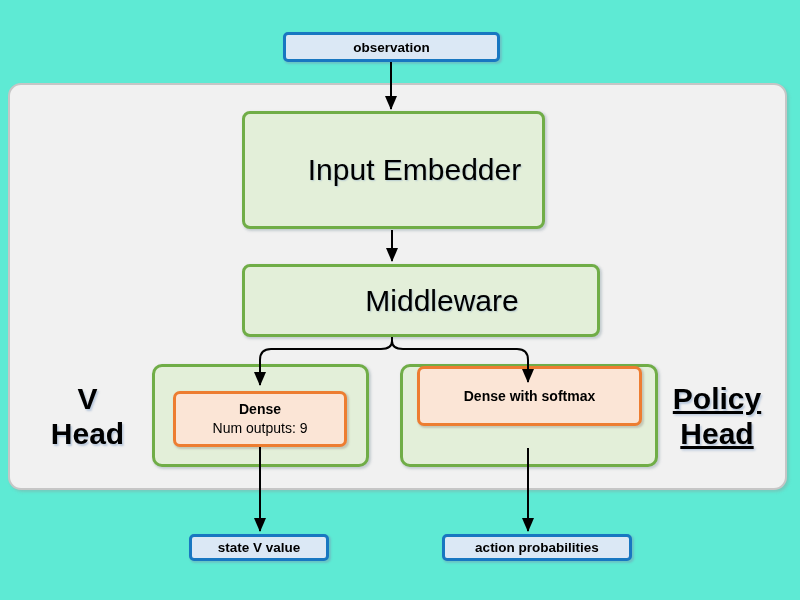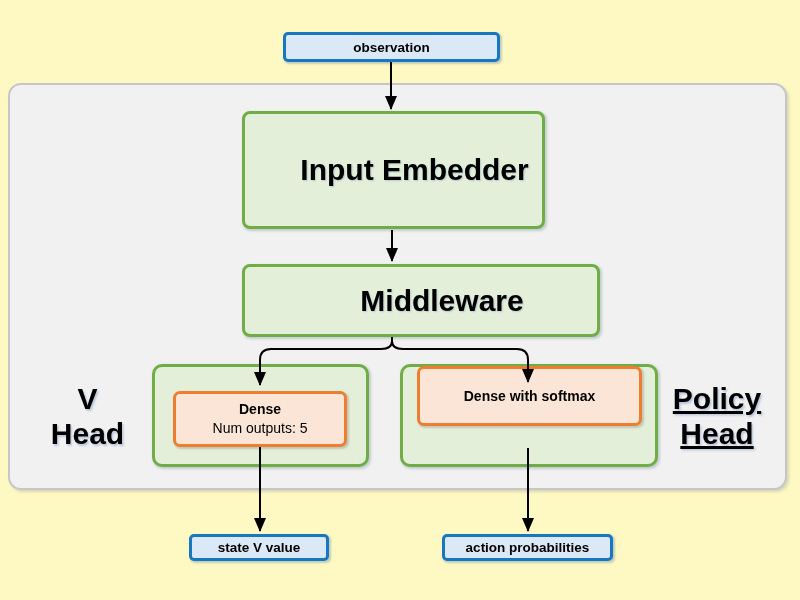--- a/index.html
+++ b/index.html
@@ -6,40 +6,40 @@
     --io-fill:#dbe8f5; --io-border:#1877c1;
     --block-fill:#e3efd9; --block-border:#70ad47;
     --layer-fill:#fbe5d6; --layer-border:#ed7d31;
     --container-fill:#f1f1f1; --container-border:#c6c6c6;
     --arrow:#000000; --text:#000000;
   }
   html,body{margin:0;padding:0;background:#ffffff;}
   .stage{
     position:relative;width:800px;height:600px;overflow:hidden;
     font-family:"Liberation Sans","DejaVu Sans",sans-serif;color:var(--text);
-    background:#fef9c3;
+    background:#5eead4;
   }
   .stage *{box-sizing:border-box;}
   .container{
     position:absolute;left:8px;top:83px;width:779px;height:407px;
     background:var(--container-fill);
     border:2px solid var(--container-border);
     border-radius:13px;z-index:1;
     box-shadow:2px 2px 3px rgba(150,150,150,0.35);
   }
   .node{position:absolute;display:flex;align-items:center;justify-content:center;
     text-align:center;z-index:2;}
   .io-box{
     background:var(--io-fill);border:3px solid var(--io-border);border-radius:5px;
     font-weight:bold;font-size:13.5px;
     box-shadow:1.5px 1.5px 2px rgba(120,150,180,0.45);
   }
   .block{
     background:var(--block-fill);border:3px solid var(--block-border);border-radius:8px;
-    font-weight:bold;font-size:30px;
+    font-weight:normal;font-size:30px;
     box-shadow:1.5px 1.5px 2.5px rgba(130,150,160,0.4);
     text-shadow:1px 1px 1.5px rgba(130,160,200,0.45);
     padding-left:42px;
   }
   .head-group{
     background:var(--block-fill);border:3px solid var(--block-border);border-radius:10px;
     box-shadow:1.5px 1.5px 2.5px rgba(130,150,160,0.4);
   }
   .layer-box{
     background:var(--layer-fill);border:3px solid var(--layer-border);border-radius:7px;
@@ -54,21 +54,21 @@
   #obs{left:283px;top:32px;width:217px;height:30px;}
   #input-embedder{left:242px;top:111px;width:303px;height:118px;}
   #middleware{left:242px;top:264px;width:358px;height:73px;}
   #v-head-group{left:152px;top:364px;width:217px;height:103px;}
   #v-dense{left:173px;top:391px;width:174px;height:56px;}
   #policy-head-group{left:400px;top:364px;width:258px;height:103px;}
   #policy-dense{left:417px;top:366px;width:225px;height:60px;}
   #v-head-label{left:25px;top:381px;width:125px;}
   #policy-head-label{left:653px;top:381px;width:128px;text-decoration:underline;}
   #v-output{left:189px;top:534px;width:140px;height:27px;}
-  #policy-output{left:442px;top:534px;width:171px;height:27px;}
+  #policy-output{left:442px;top:534px;width:190px;height:27px;}
   svg.arrows{position:absolute;left:0;top:0;z-index:5;pointer-events:none;}
   .edge{stroke:var(--arrow);stroke-width:2;fill:none;}
   .ah{fill:var(--arrow);}
 </style>
 </head>
 <body>
 
 <div class="stage">
 
   <div class="container"></div>
@@ -81,21 +81,21 @@
     <span>Input Embedder</span>
   </div>
 
   <div id="middleware" class="node block">
     <span>Middleware</span>
   </div>
 
   <div id="v-head-group" class="node head-group"></div>
   <div id="v-dense" class="node layer-box">
     <span class="t">Dense</span>
-    <span>Num outputs: 5</span>
+    <span>Num outputs: 9</span>
   </div>
   <div id="v-head-label" class="head-label">
     <div>V</div>
     <div>Head</div>
   </div>
 
   <div id="policy-head-group" class="node head-group"></div>
   <div id="policy-dense" class="node layer-box">
     <span class="t">Dense with softmax</span>
   </div>

